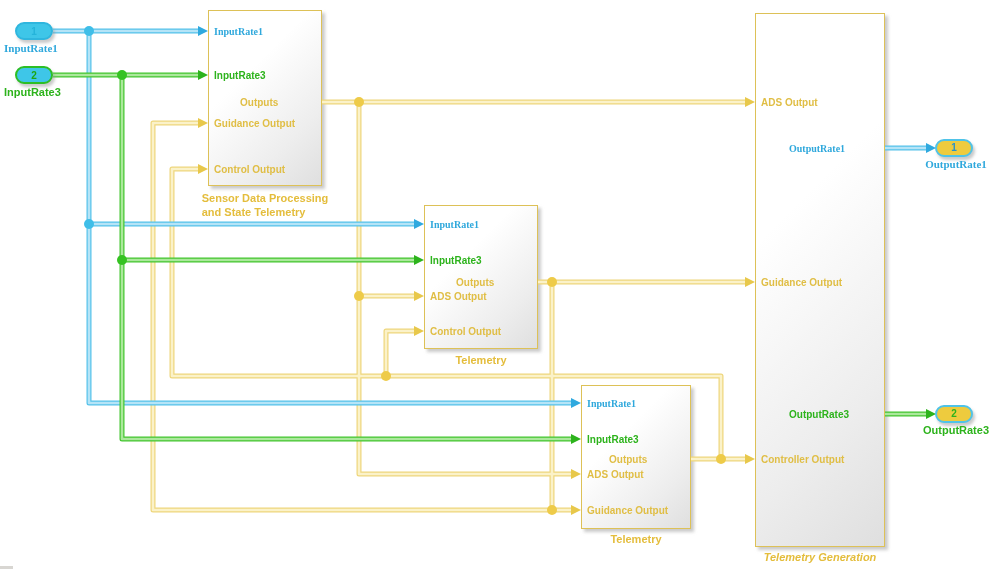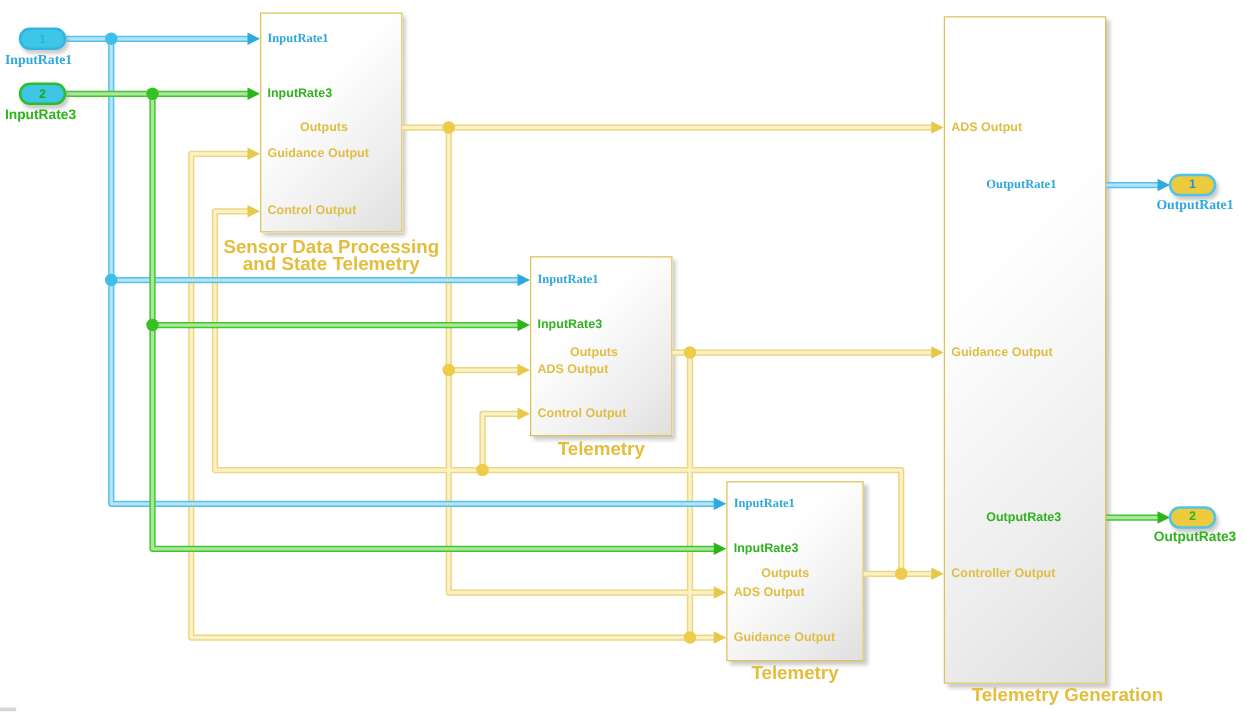--- a/index.html
+++ b/index.html
@@ -15,22 +15,22 @@
     box-shadow:3px 3px 3px rgba(160,160,160,.55);
     box-sizing:border-box;
   }
   .plabel{
     position:absolute;z-index:4;font-size:10px;font-weight:bold;white-space:nowrap;
     transform:translateY(-50%);
   }
   .plabel.right{text-align:left;}
   .c{color:#2fa8dc;font-family:Liberation Serif, serif;} .g{color:#2db31c;text-align:center;} .y{color:#e0be45;}
   .btitle{
-    position:absolute;z-index:4;font-size:15px;font-weight:bold;color:#e4bd3c;
-    text-align:center;line-height:14px;white-space:nowrap;transform:translateX(-50%);
+    position:absolute;z-index:4;font-size:11px;font-weight:bold;color:#e4bd3c;
+    line-height:14px;white-space:nowrap;transform:translateX(-50%);
   }
   .pill{
     position:absolute;z-index:4;width:38px;height:18px;border-radius:10px;
     box-sizing:border-box;text-align:center;font-size:10px;font-weight:bold;line-height:15px;
     box-shadow:2px 3px 3px rgba(150,150,150,.5);
   }
   .pill.in1{background:#3ec6e8;border:2px solid #2fb6de;color:#25b4da;}
   .pill.in2{background:#3ec6e8;border:2.5px solid #2dbe25;color:#1ea512;}
   .pill.out1{background:#eecb3e;border:2px solid #4fc3e8;color:#2a92c8;line-height:14px;}
   .pill.out2{background:#eecb3e;border:2px solid #4fc3e8;color:#2db31c;line-height:14px;}
@@ -165,21 +165,21 @@
   <span class="plabel y" style="left:587px;top:474px;">ADS Output</span>
   <span class="plabel y" style="left:587px;top:510px;">Guidance Output</span>
   <span class="plabel y right" style="left:609px;top:459px;width:76px;">Outputs</span>
   <div class="btitle" style="left:636px;top:532px;">Telemetry</div>
 
   <span class="plabel y" style="left:761px;top:102px;">ADS Output</span>
   <span class="plabel y" style="left:761px;top:282px;">Guidance Output</span>
   <span class="plabel y" style="left:761px;top:459px;">Controller Output</span>
   <span class="plabel c right" style="left:789px;top:148px;width:90px;">OutputRate1</span>
   <span class="plabel g right" style="left:789px;top:414px;width:90px;">OutputRate3</span>
-  <div class="btitle" style="left:854px;top:550px;">Telemetry Generation</div>
+  <div class="btitle" style="left:820px;top:550px;font-style:italic;">Telemetry Generation</div>
 
   <div class="pill in1" style="left:15px;top:22px;">1</div>
   <span class="pill-label c" style="left:4px;top:42px;">InputRate1</span>
   <div class="pill in2" style="left:15px;top:66px;">2</div>
   <span class="pill-label g" style="left:4px;top:86px;">InputRate3</span>
 
   <div class="pill out1" style="left:935px;top:139px;">1</div>
   <span class="pill-label c center" style="left:956px;top:158px;">OutputRate1</span>
   <div class="pill out2" style="left:935px;top:405px;">2</div>
   <span class="pill-label g center" style="left:956px;top:424px;">OutputRate3</span>

